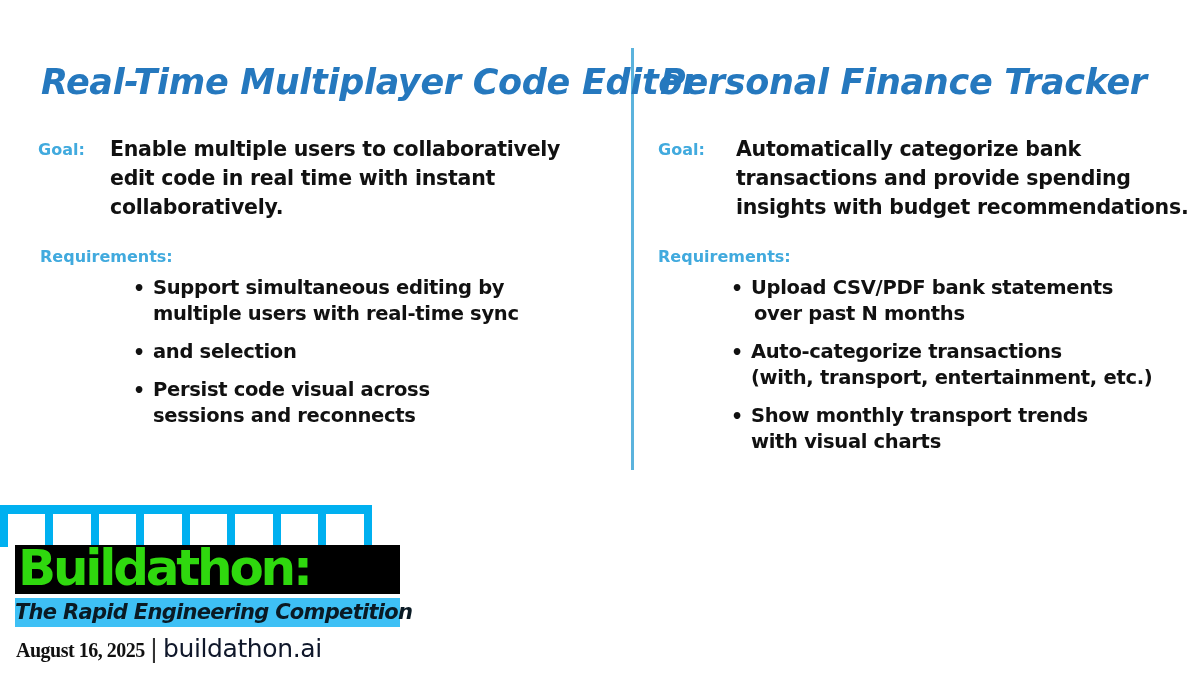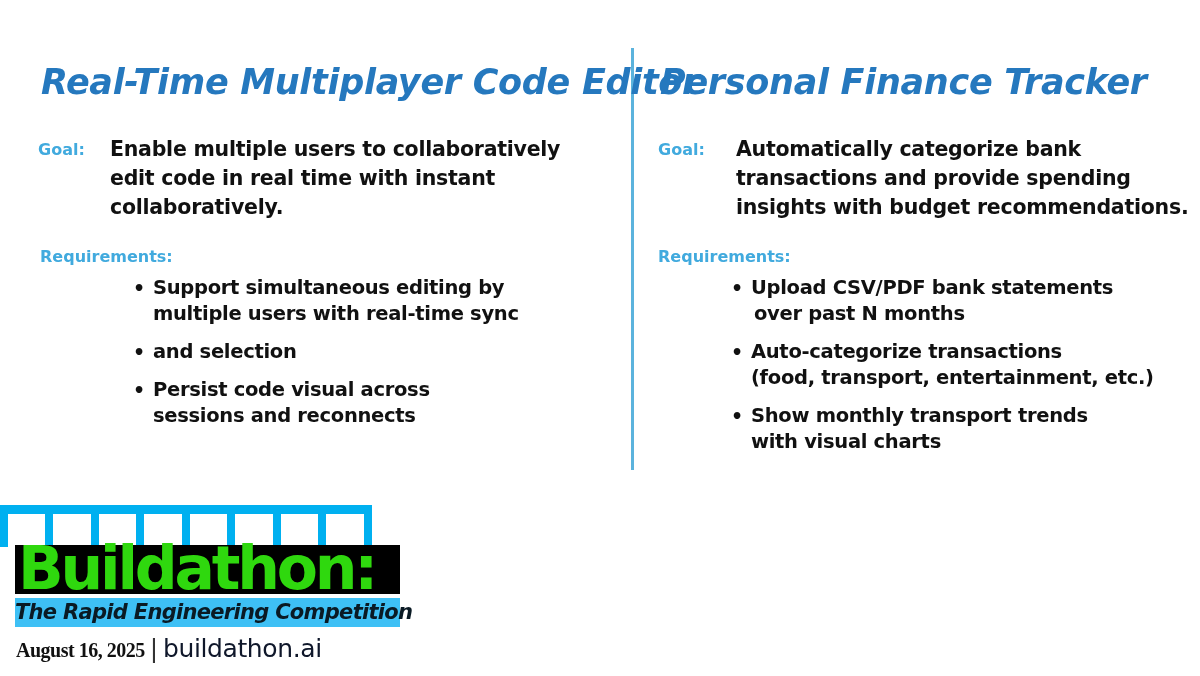--- a/index.html
+++ b/index.html
@@ -171,21 +171,21 @@
     background: #000000;
   }
   .logo-word {
     position: absolute;
     left: 18px;
     top: 20px;
     width: 400px;
     height: 86px;
     font-family: "DejaVu Sans", sans-serif;
     font-weight: bold;
-    font-size: 60px;
+    font-size: 50px;
     line-height: 86px;
     color: #2fd80e;
     letter-spacing: -3.2px;
     white-space: nowrap;
   }
 
   .logo-cyanbar {
     position: absolute;
     left: 15px;
     top: 93px;
@@ -298,21 +298,21 @@
 
       <ul class="req-list">
         <li class="req-item">
           <span class="bullet">•</span>
           <span class="ln">Upload CSV/PDF bank statements</span>
           <span class="ln ind">over past N months</span>
         </li>
         <li class="req-item">
           <span class="bullet">•</span>
           <span class="ln">Auto-categorize transactions</span>
-          <span class="ln">(food, transport, entertainment, etc.)</span>
+          <span class="ln">(with, transport, entertainment, etc.)</span>
         </li>
         <li class="req-item">
           <span class="bullet">•</span>
           <span class="ln">Show monthly transport trends</span>
           <span class="ln"> with visual charts</span>
         </li>
       </ul>
     </div>
   </div>
 

